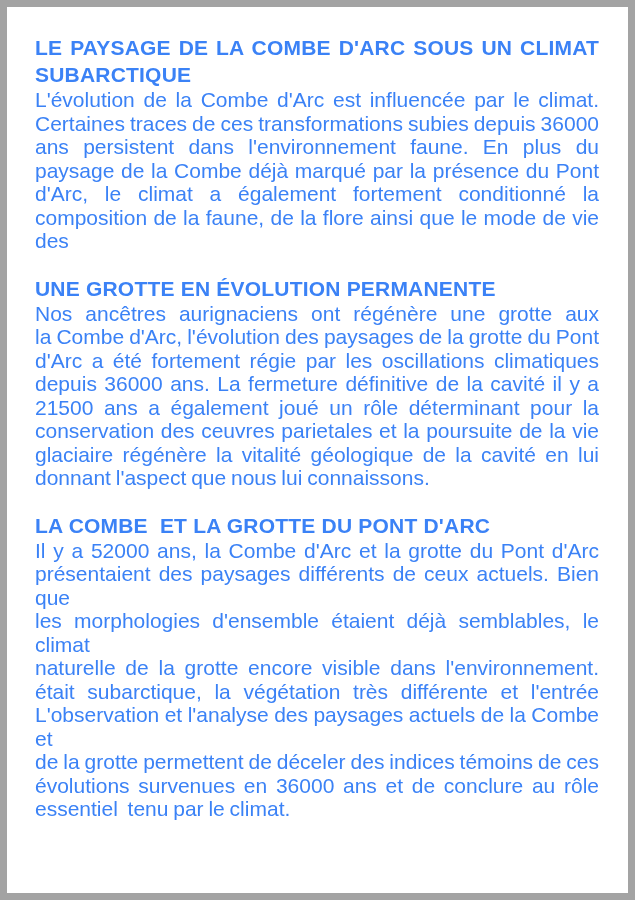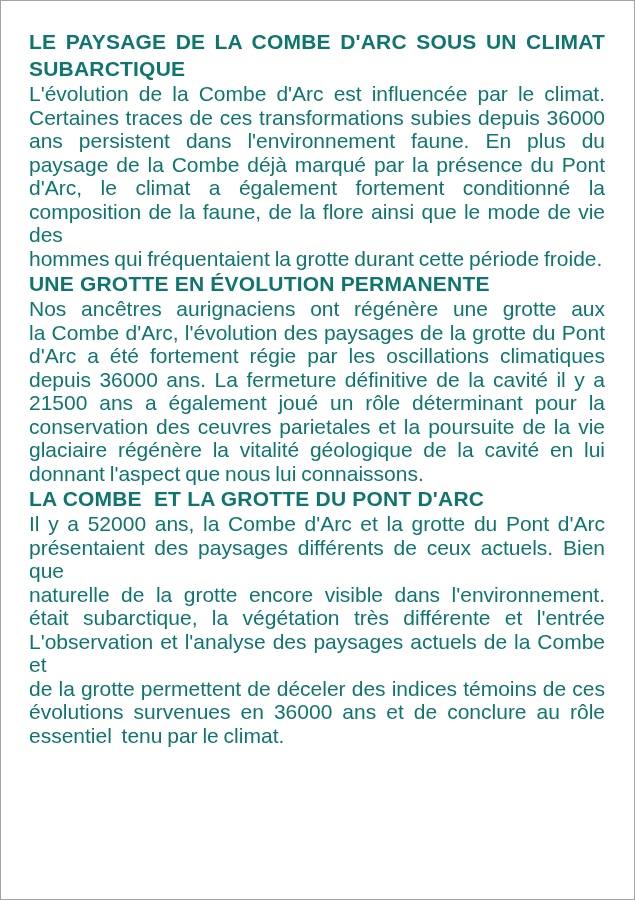--- a/index.html
+++ b/index.html
@@ -6,28 +6,28 @@
     margin: 0;
     padding: 0;
     background: #ffffff;
   }
   .page {
     position: relative;
     width: 635px;
     height: 900px;
     box-sizing: border-box;
     background: #ffffff;
-    border: 1px solid #a3a3a3;
+    border: 7px solid #a3a3a3;
     padding: 27px 29px 0 28px;
     font-family: "Liberation Sans", sans-serif;
-    color: #0f766e;
+    color: #3b82f6;
     overflow: hidden;
   }
   .section { margin: 0; }
-  .section + .section { }
+  .section + .section { margin-top: 22px; }
 
   .heading {
     font-weight: bold;
     font-size: 21px;
     line-height: 27px;
     letter-spacing: 0.2px;
   }
   .body {
     font-size: 21px;
     line-height: 23.5px;
@@ -54,21 +54,20 @@
       <div class="t-line">LE PAYSAGE DE LA COMBE D'ARC SOUS UN CLIMAT</div>
       <div class="t-line end">SUBARCTIQUE</div>
     </div>
     <div class="body">
       <div class="t-line">L'évolution de la Combe d'Arc est influencée par le climat.</div>
       <div class="t-line">Certaines traces de ces transformations subies depuis 36000</div>
       <div class="t-line">ans persistent dans l'environnement faune. En plus du</div>
       <div class="t-line">paysage de la Combe déjà marqué par la présence du Pont</div>
       <div class="t-line">d'Arc, le climat a également fortement conditionné la</div>
       <div class="t-line">composition de la faune, de la flore ainsi que le mode de vie des</div>
-      <div class="t-line end">hommes qui fréquentaient la grotte durant cette période froide.</div>
     </div>
   </div>
 
   <div class="section">
     <div class="heading">
       <div class="t-line end">UNE GROTTE EN ÉVOLUTION PERMANENTE</div>
     </div>
     <div class="body">
       <div class="t-line">Nos ancêtres aurignaciens ont régénère une grotte aux</div>
       <div class="t-line">la Combe d'Arc, l'évolution des paysages de la grotte du Pont</div>
@@ -81,20 +80,21 @@
     </div>
   </div>
 
   <div class="section">
     <div class="heading">
       <div class="t-line end">LA COMBE&nbsp; ET LA GROTTE DU PONT D'ARC</div>
     </div>
     <div class="body">
       <div class="t-line">Il y a 52000 ans, la Combe d'Arc et la grotte du Pont d'Arc</div>
       <div class="t-line">présentaient des paysages différents de ceux actuels. Bien que</div>
+      <div class="t-line">les morphologies d'ensemble étaient déjà semblables, le climat</div>
       <div class="t-line">naturelle de la grotte encore visible dans l'environnement.</div>
       <div class="t-line">était subarctique, la végétation très différente et l'entrée</div>
       <div class="t-line">L'observation et l'analyse des paysages actuels de la Combe et</div>
       <div class="t-line">de la grotte permettent de déceler des indices témoins de ces</div>
       <div class="t-line">évolutions survenues en 36000 ans et de conclure au rôle</div>
       <div class="t-line end">essentiel&nbsp; tenu par le climat.</div>
     </div>
   </div>
 
 </div>

